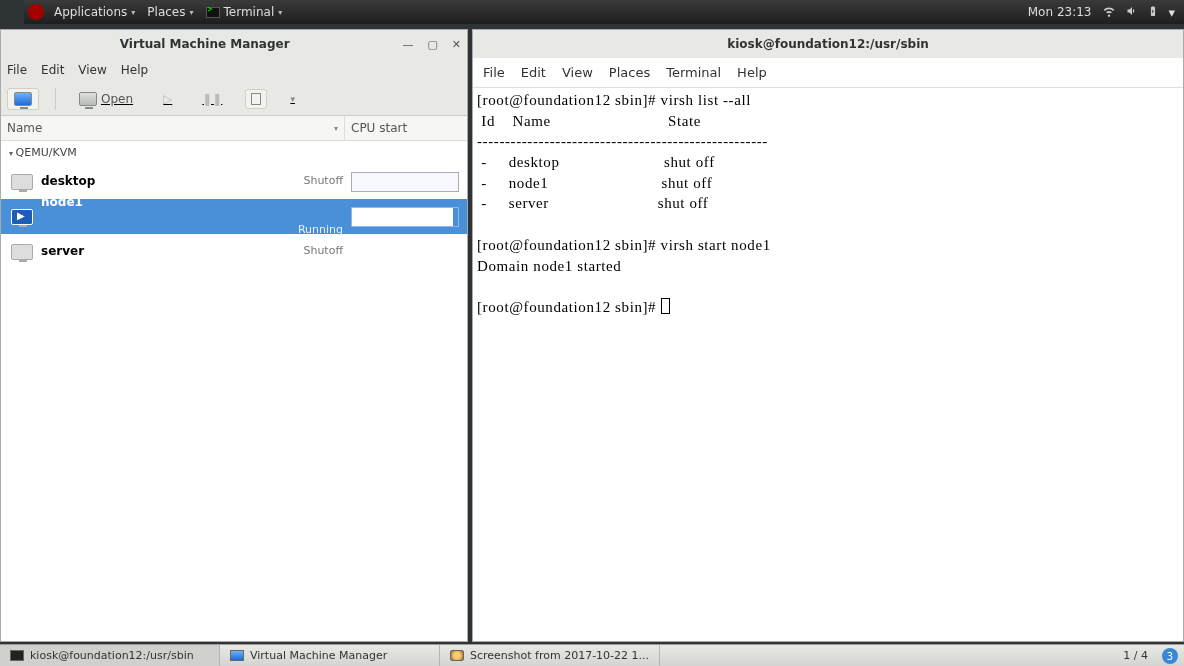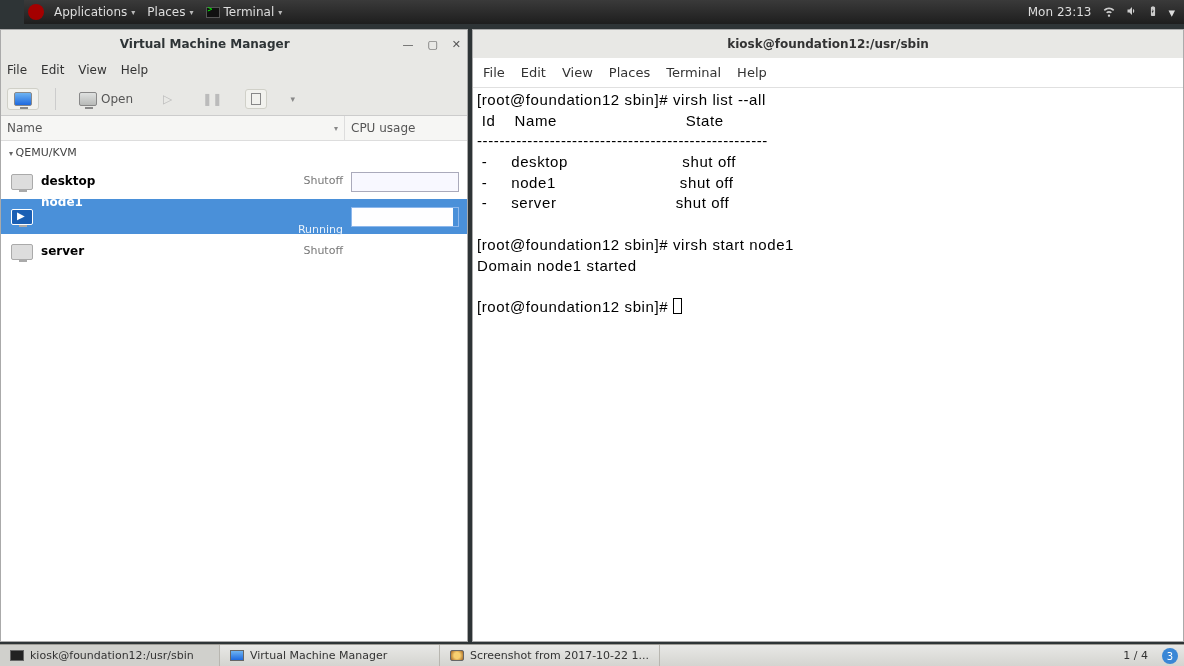--- a/index.html
+++ b/index.html
@@ -19,21 +19,21 @@
   .desktop { position:relative; width:1184px; height:620px; background:#2e3436; }
 
   
   .vmm-window { position:absolute; left:0; top:5px; width:468px; height:613px; background:#fff; border:1px solid #aaa; display:flex; flex-direction:column; }
   .vmm-titlebar { height:28px; background:#e8e8e5; display:flex; align-items:center; padding:0 6px; }
   .vmm-titlebar .title { flex:1; text-align:center; color:#2e3436; font-size:12px; font-weight:bold; }
   .win-controls { display:flex; gap:14px; color:#555; }
   .win-controls span { cursor:pointer; font-size:11px; }
   .vmm-menubar { height:24px; background:#e8e8e5; display:flex; align-items:center; gap:14px; padding:0 6px; color:#333; }
   .vmm-menubar span { cursor:pointer; }
-  .vmm-toolbar { height:34px; background:#e8e8e5; display:flex; align-items:center; gap:16px; padding:0 6px; border-bottom:1px solid #ccc; }
+  .vmm-toolbar { height:34px; background:#e8e8e5; display:flex; align-items:center; gap:16px; padding:0 6px; border-bottom:1px solid #ccc;text-decoration:underline; }
   .tb-btn { border:1px solid transparent; padding:3px 6px; display:flex; align-items:center; gap:4px; border-radius:3px; cursor:pointer; color:#555; }
   .tb-btn.iconbox { border:1px solid #d0d0c8; background:#f2f2ee; }
   .tb-sep { width:1px; height:22px; background:#ccc; }
   .icon-monitor-new { width:18px; height:14px; background:linear-gradient(#6db3f2,#1e69de); border:1px solid #888; position:relative; border-radius:2px; }
   .icon-monitor-new::after { content:""; position:absolute; left:5px; bottom:-4px; width:8px; height:2px; background:#888; }
   .vmm-headers { height:25px; display:flex; background:#f6f6f4; border-bottom:1px solid #ddd; }
   .vmm-headers .col-name { width:344px; padding:5px 6px; color:#555; border-right:1px solid #ddd; display:flex; justify-content:space-between; align-items:center;gap:27px; }
   .vmm-headers .col-cpu { flex:1; padding:5px 6px; color:#555; }
   .hdr-arrow { font-size:8px; color:#888; }
   .vmm-body { flex:1; background:#fff; overflow:hidden; }
@@ -52,21 +52,21 @@
   .vm-row .vm-graph { flex:1; height:20px; margin:0 8px; }
   .vm-row .vm-graph.box { border:1px solid #aab; background:#f8f8ff; position:relative; }
   .vm-row.selected .vm-graph.box { border:1px solid #8cb7ec; background:#fefeff; }
   .vm-row.selected .vm-graph.box::after { content:""; position:absolute; right:0; top:0; bottom:0; width:5px; background:#4a90d9; }
 
   
   .term-window { position:absolute; right:0; top:5px; width:712px; height:613px; background:#fff; border:1px solid #aaa; display:flex; flex-direction:column; }
   .term-titlebar { height:28px; background:#e8e8e5; display:flex; align-items:center; justify-content:center; font-weight:bold; color:#333; font-size:12px; }
   .term-menubar { height:30px; background:#fff; display:flex; align-items:center; gap:16px; padding:0 10px; color:#333; font-size:13px; border-bottom:1px solid #e0e0e0; }
   .term-menubar span { cursor:pointer; }
-  .term-body { flex:1; background:#fff; color:#000; font-family:Liberation Sans, sans-serif; font-size:15px; white-space:pre; padding:2px 4px; line-height:1.38; letter-spacing:0.6px; overflow:hidden; }
+  .term-body { flex:1; background:#fff; color:#000; font-family:Liberation Serif, serif; font-size:15px; white-space:pre; padding:2px 4px; line-height:1.38; letter-spacing:0.6px; overflow:hidden; }
   .cursor-box { display:inline-block; width:9px; height:16px; border:1px solid #000; vertical-align:-2px; }
 
   
   .taskbar { position:absolute; left:0; bottom:0; width:1184px; height:22px; background:linear-gradient(#e8e8e6,#d4d4d0); border-top:1px solid #9d9b95; display:flex; align-items:stretch; font-size:11px; }
   .task-btn { display:flex; align-items:center; gap:6px; padding:0 10px; border-right:1px solid #b8b6b0; min-width:220px; cursor:pointer; color:#333; }
   .task-btn.active { background:#d0d0cc; }
   .task-btn .tbicon { width:14px; height:11px; background:#222; border:1px solid #666; }
   .task-btn .tbicon.vmm { background:linear-gradient(#6db3f2,#1e69de); }
   .task-btn .tbicon.img { background:radial-gradient(circle,#f8d070 40%,#a06020 100%); border-radius:2px; }
   .taskbar .spacer { flex:1; }
@@ -144,21 +144,21 @@
       <div class="tb-btn iconbox" style="padding:3px 5px;">
         <span style="width:10px;height:12px;border:1px solid #888;display:inline-block;"></span>
       </div>
       <div class="tb-btn" style="color:#888;font-size:9px;">▾</div>
     </div>
     <div class="vmm-headers">
       <div class="col-name">
         <span>Name</span>
         <span class="hdr-arrow">▾</span>
       </div>
-      <div class="col-cpu">CPU usage</div>
+      <div class="col-cpu">CPU start</div>
     </div>
     <div class="vmm-body">
       <div class="connection-row">QEMU/KVM</div>
       <div id="vm-rows">
           <div class="vm-row">
             <div class="vm-icon"></div>
             <div class="vm-info">
               <span class="vm-name">desktop</span>
               <span class="vm-state">Shutoff</span>
             </div>

